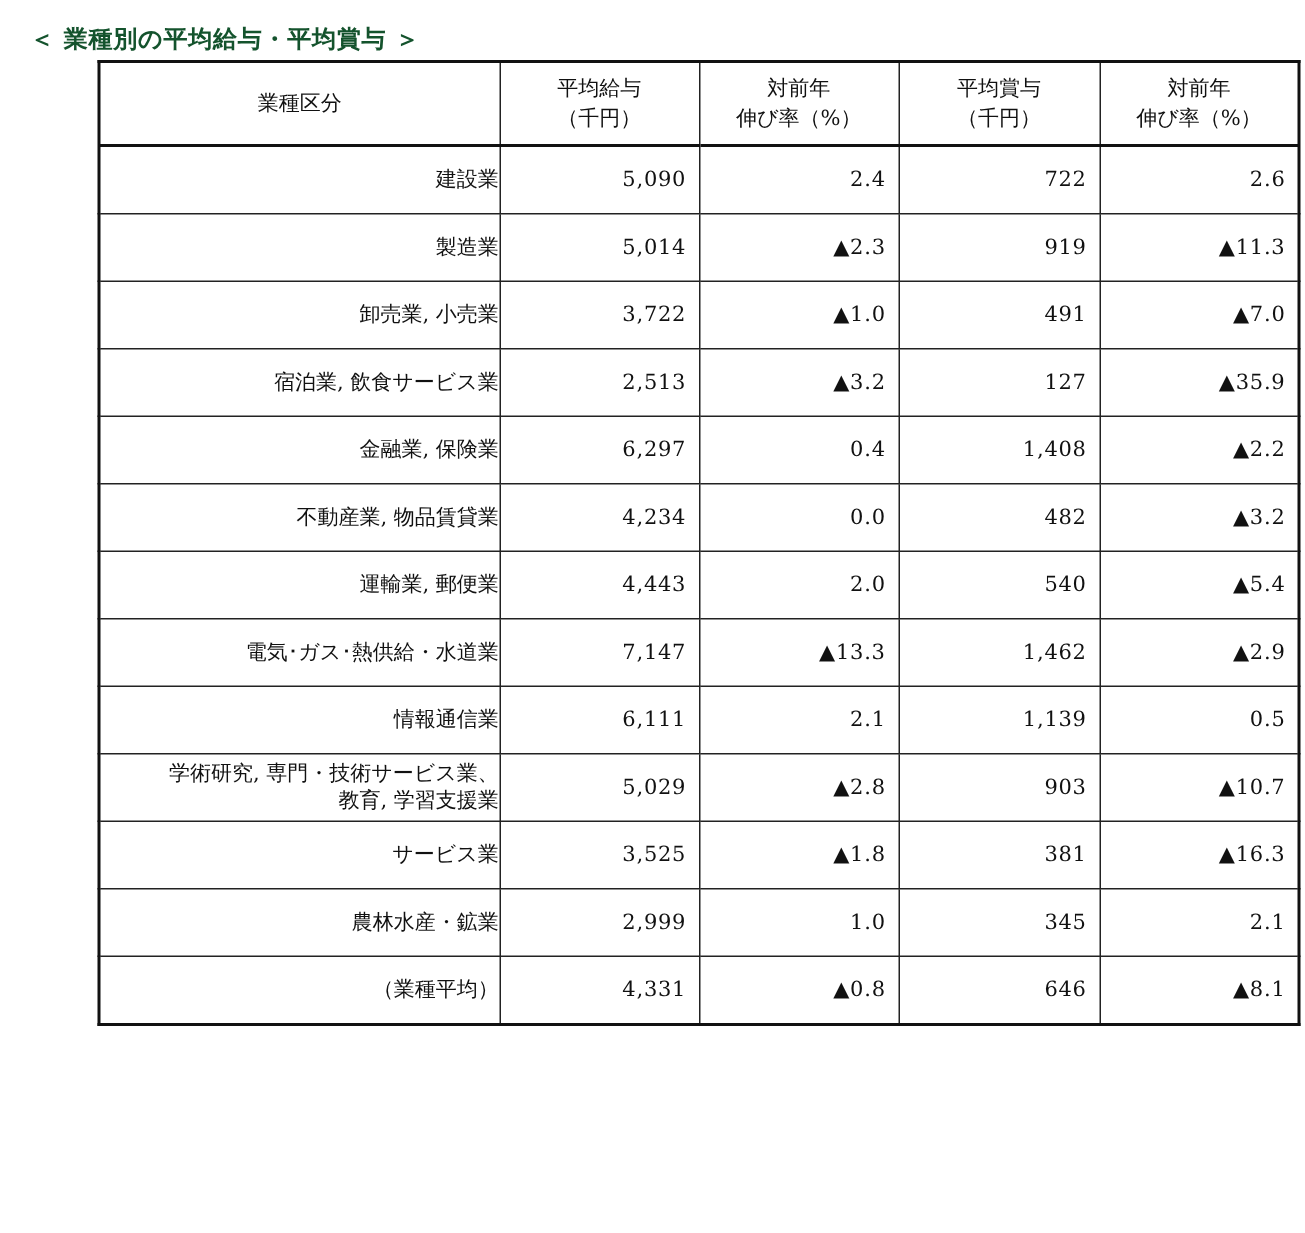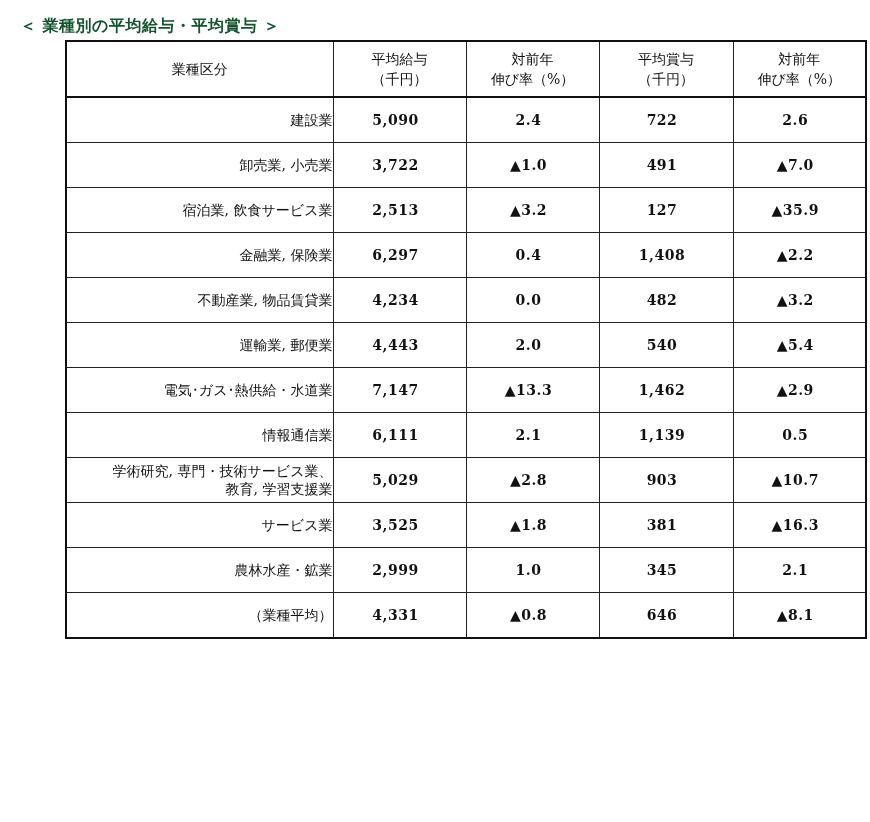--- a/index.html
+++ b/index.html
@@ -8,21 +8,21 @@
   .title { position: absolute; left: 20px; top: 16px; font-size: 16px; font-weight: bold;
            font-family: "DejaVu Sans", "Liberation Sans", sans-serif; letter-spacing: 0.5px; color: #14532d; }
   table { position: absolute; left: 40px; top: 40px; border-collapse: collapse;
           border: 2px solid #111; table-layout: fixed; margin-left: 25px; }
   col.c0 { width: 267px; } col.c1 { width: 133px; } col.c2 { width: 133px; }
   col.c3 { width: 134px; } col.c4 { width: 133px; }
   th, td { border: 1px solid #222; font-weight: normal; font-size: 14px; padding: 0; }
   th { height: 54px; text-align: center; line-height: 20px; border-bottom: 2px solid #111; }
   td { height: 44px; line-height: 18px; }
   td.name { padding-left: 8px; text-align: right; }
-  td.num { text-align: center; padding-right: 8px; letter-spacing: 0.5px; font-weight: bold; }
+  td.num { text-align: right; padding-right: 8px; letter-spacing: 0.5px; }
   tr.avg td.name { padding-left: 10px; }
   .hdr-line { display: block; }
 </style>
 </head>
 <body>
 
 <div class="title">＜ 業種別の平均給与・平均賞与 ＞</div>
 
 <table>
   <colgroup>
@@ -57,20 +57,29 @@
   </thead>
   <tbody id="tbody">
       <tr>
         <td class="name">
           <span class="hdr-line">建設業</span>
         </td>
         <td class="num">5,090</td>
         <td class="num">2.4</td>
         <td class="num">722</td>
         <td class="num">2.6</td>
+      </tr>
+      <tr>
+        <td class="name">
+          <span class="hdr-line">製造業</span>
+        </td>
+        <td class="num">5,014</td>
+        <td class="num">▲2.3</td>
+        <td class="num">919</td>
+        <td class="num">▲11.3</td>
       </tr>
       <tr>
         <td class="name">
           <span class="hdr-line">卸売業, 小売業</span>
         </td>
         <td class="num">3,722</td>
         <td class="num">▲1.0</td>
         <td class="num">491</td>
         <td class="num">▲7.0</td>
       </tr>

